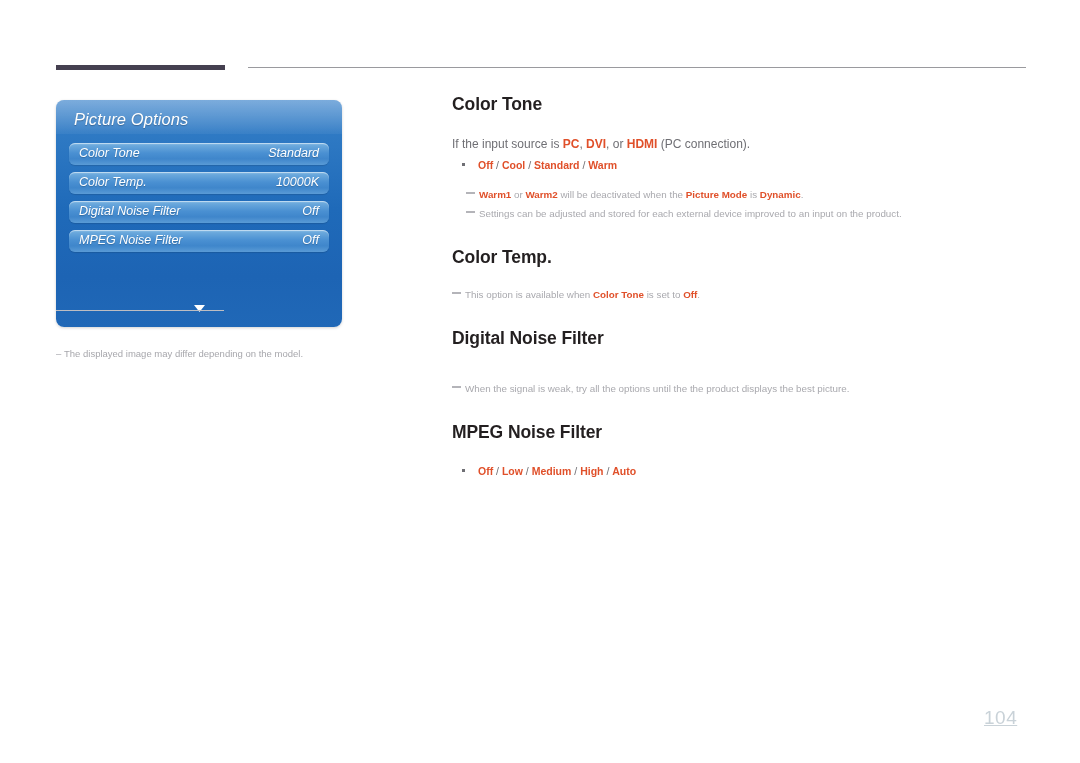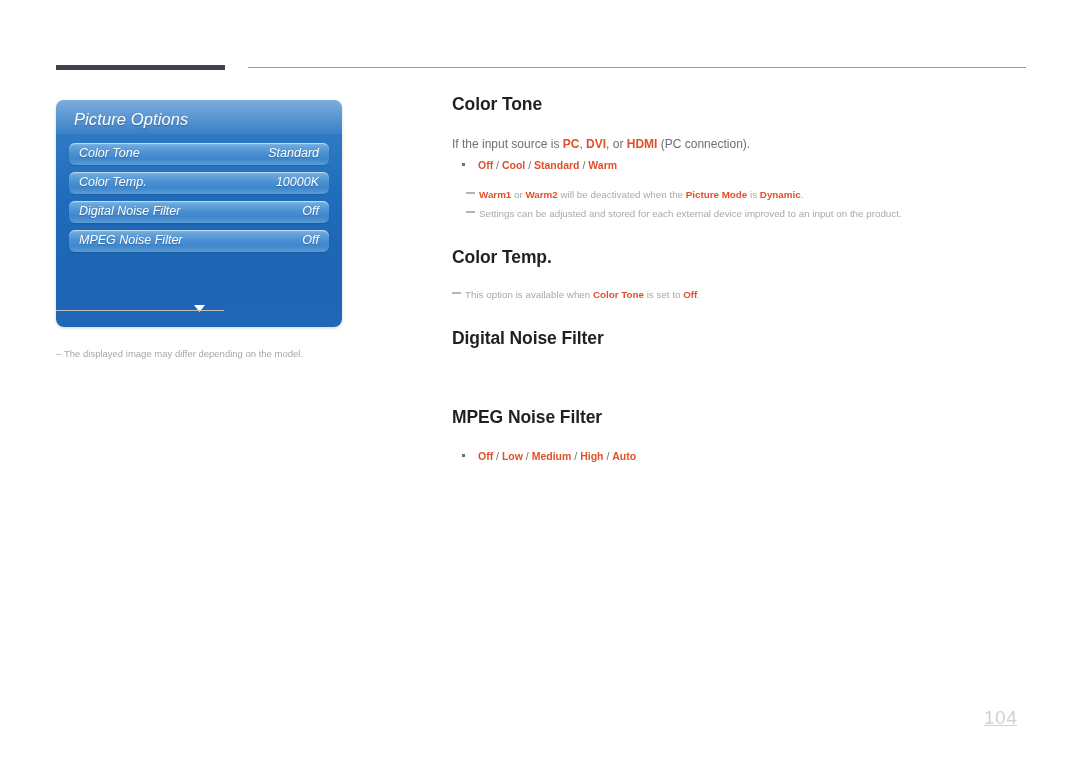--- a/index.html
+++ b/index.html
@@ -289,20 +289,21 @@
   </div>
 
   <div class="s26"></div>
 
   <div class="sec">
     <h2 class="sec-title">Digital Noise Filter</h2>
     <div class="s14"></div>
     <div class="s6"></div>
     <div class="s6"></div>
     <div class="s6"></div>
+    <div class="note"><span>When the signal is weak, try all the options until the the product displays the best picture.</span></div>
   </div>
 
   <div class="s26"></div>
 
   <div class="sec">
     <h2 class="sec-title">MPEG Noise Filter</h2>
     <div class="s14"></div>
     <div class="s6"></div>
     <ul class="opts">
       <li><span><span>Off</span><span class="sep"> / </span><span>Low</span><span class="sep"> / </span><span>Medium</span><span class="sep"> / </span><span>High</span><span class="sep"> / </span><span>Auto</span></span></li>

